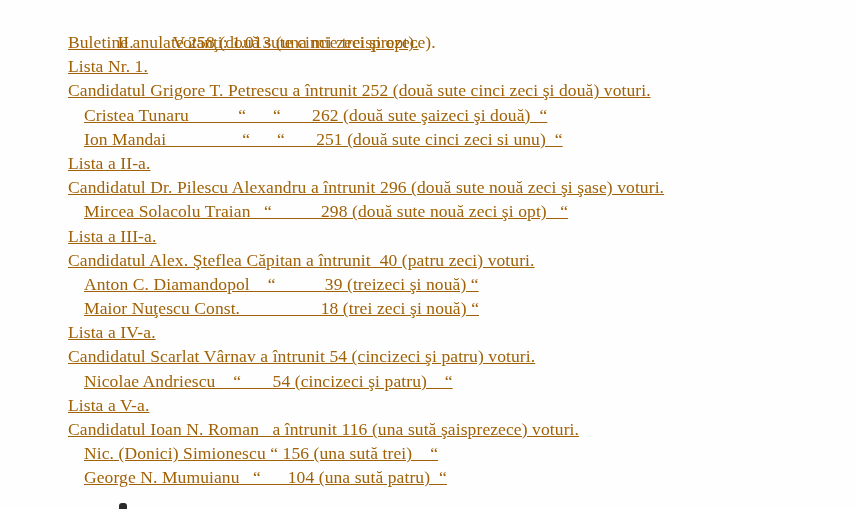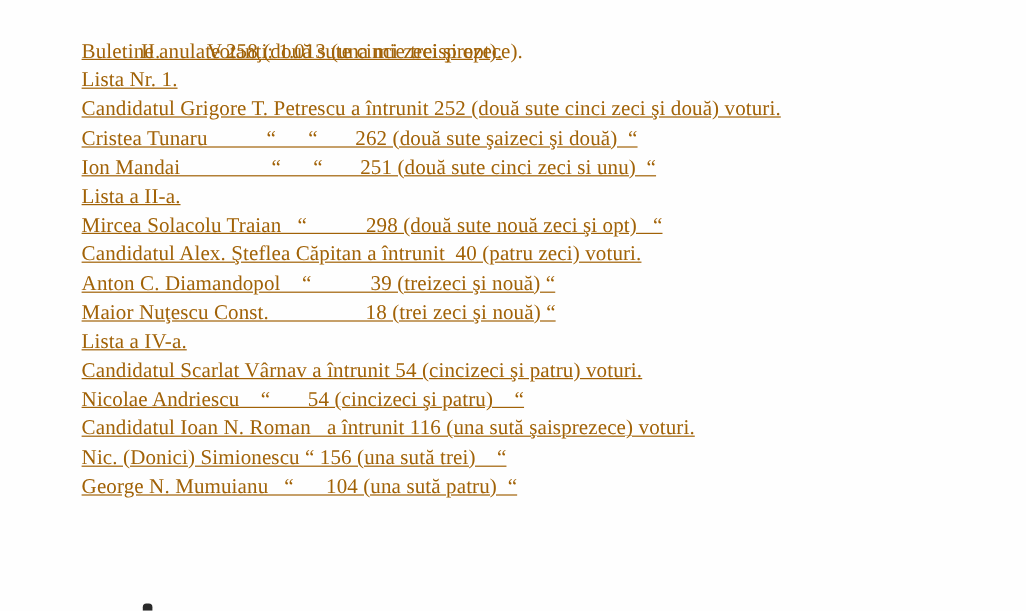--- a/index.html
+++ b/index.html
@@ -32,21 +32,21 @@
     padding-left: 100px;
   }
   .numeral {
     display: inline-block;
     width: 55px;
   }
   .underlined {
     text-decoration: underline;
   }
   .indent-m { padding-left: 68px; }
-  .indent-i { padding-left: 68px; }
+  .indent-i { padding-left: 68px; margin-left: 16px; }
   .artifact {
     position: absolute;
     left: 119px;
     top: 503px;
     width: 8px;
     height: 7px;
     background: #2a2a2a;
     border-radius: 3px 3px 1px 1px;
   }
 </style>
@@ -59,27 +59,30 @@
     <span class="numeral">II.</span><span class="underlined">Votanţi:</span><span> 1.013 (una mie treisprezece).</span>
   </div>
 
   <div id="lines">
       <div class="doc-line indent-m">Buletine anulate 258 (două sute cinci zeci şi opt).</div>
       <div class="doc-line indent-m">Lista Nr. 1.</div>
       <div class="doc-line indent-m">Candidatul Grigore T. Petrescu a întrunit 252 (două sute cinci zeci şi două) voturi.</div>
       <div class="doc-line indent-i">Cristea Tunaru           “      “       262 (două sute şaizeci şi două)  “</div>
       <div class="doc-line indent-i">Ion Mandai                 “      “       251 (două sute cinci zeci si unu)  “</div>
       <div class="doc-line indent-m">Lista a II-a.</div>
+      <div class="doc-line indent-m">Candidatul Dr. Pilescu Alexandru a întrunit 296 (două sute nouă zeci şi şase) voturi.</div>
       <div class="doc-line indent-i">Mircea Solacolu Traian   “           298 (două sute nouă zeci şi opt)   “</div>
+      <div class="doc-line indent-m">Lista a III-a.</div>
       <div class="doc-line indent-m">Candidatul Alex. Şteflea Căpitan a întrunit  40 (patru zeci) voturi.</div>
       <div class="doc-line indent-i">Anton C. Diamandopol    “           39 (treizeci şi nouă) “</div>
       <div class="doc-line indent-i">Maior Nuţescu Const.                  18 (trei zeci şi nouă) “</div>
       <div class="doc-line indent-m">Lista a IV-a.</div>
       <div class="doc-line indent-m">Candidatul Scarlat Vârnav a întrunit 54 (cincizeci şi patru) voturi.</div>
       <div class="doc-line indent-i">Nicolae Andriescu    “       54 (cincizeci şi patru)    “</div>
+      <div class="doc-line indent-m">Lista a V-a.</div>
       <div class="doc-line indent-m">Candidatul Ioan N. Roman   a întrunit 116 (una sută şaisprezece) voturi.</div>
       <div class="doc-line indent-i">Nic. (Donici) Simionescu “ 156 (una sută trei)    “</div>
       <div class="doc-line indent-i">George N. Mumuianu   “      104 (una sută patru)  “</div>
     </div>
 
   <div class="artifact"></div>
 
 </div>
 
 </body></html>

